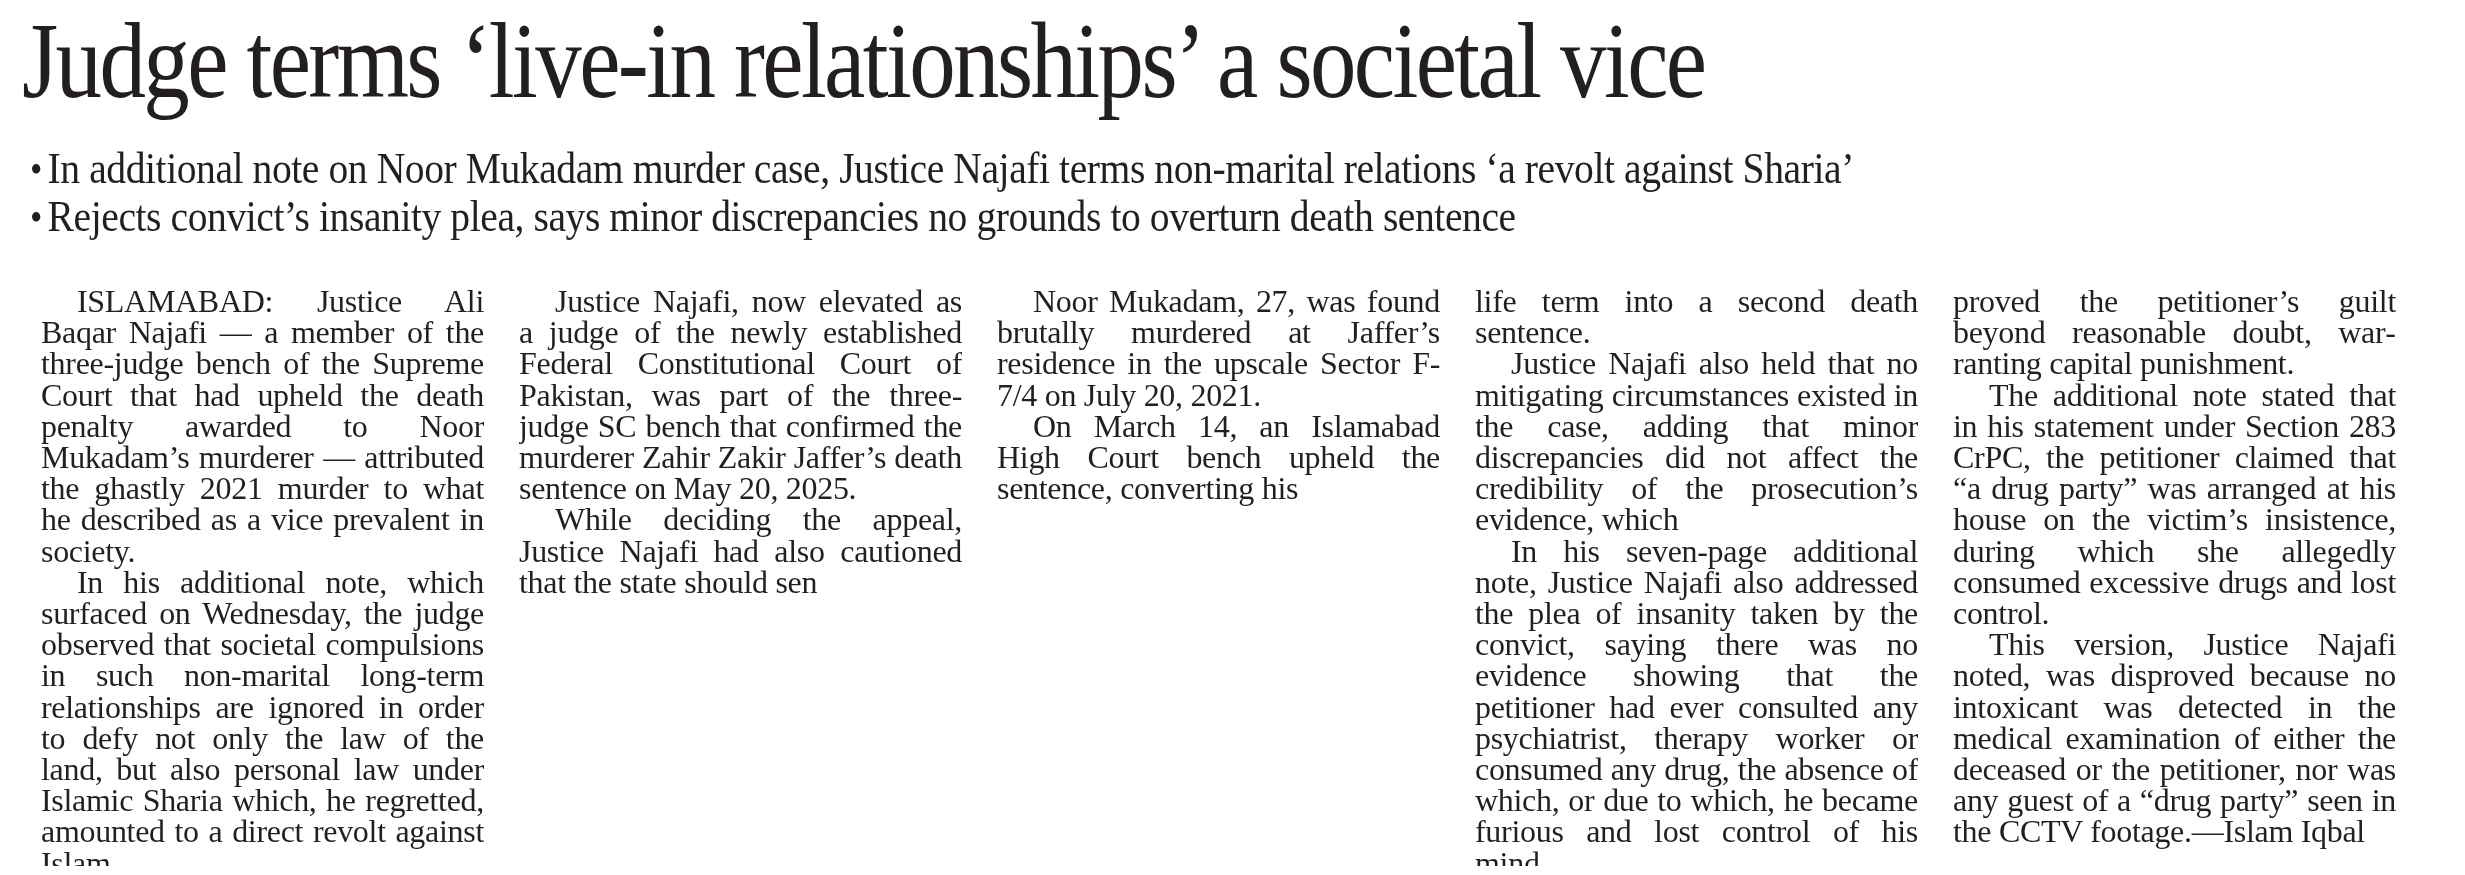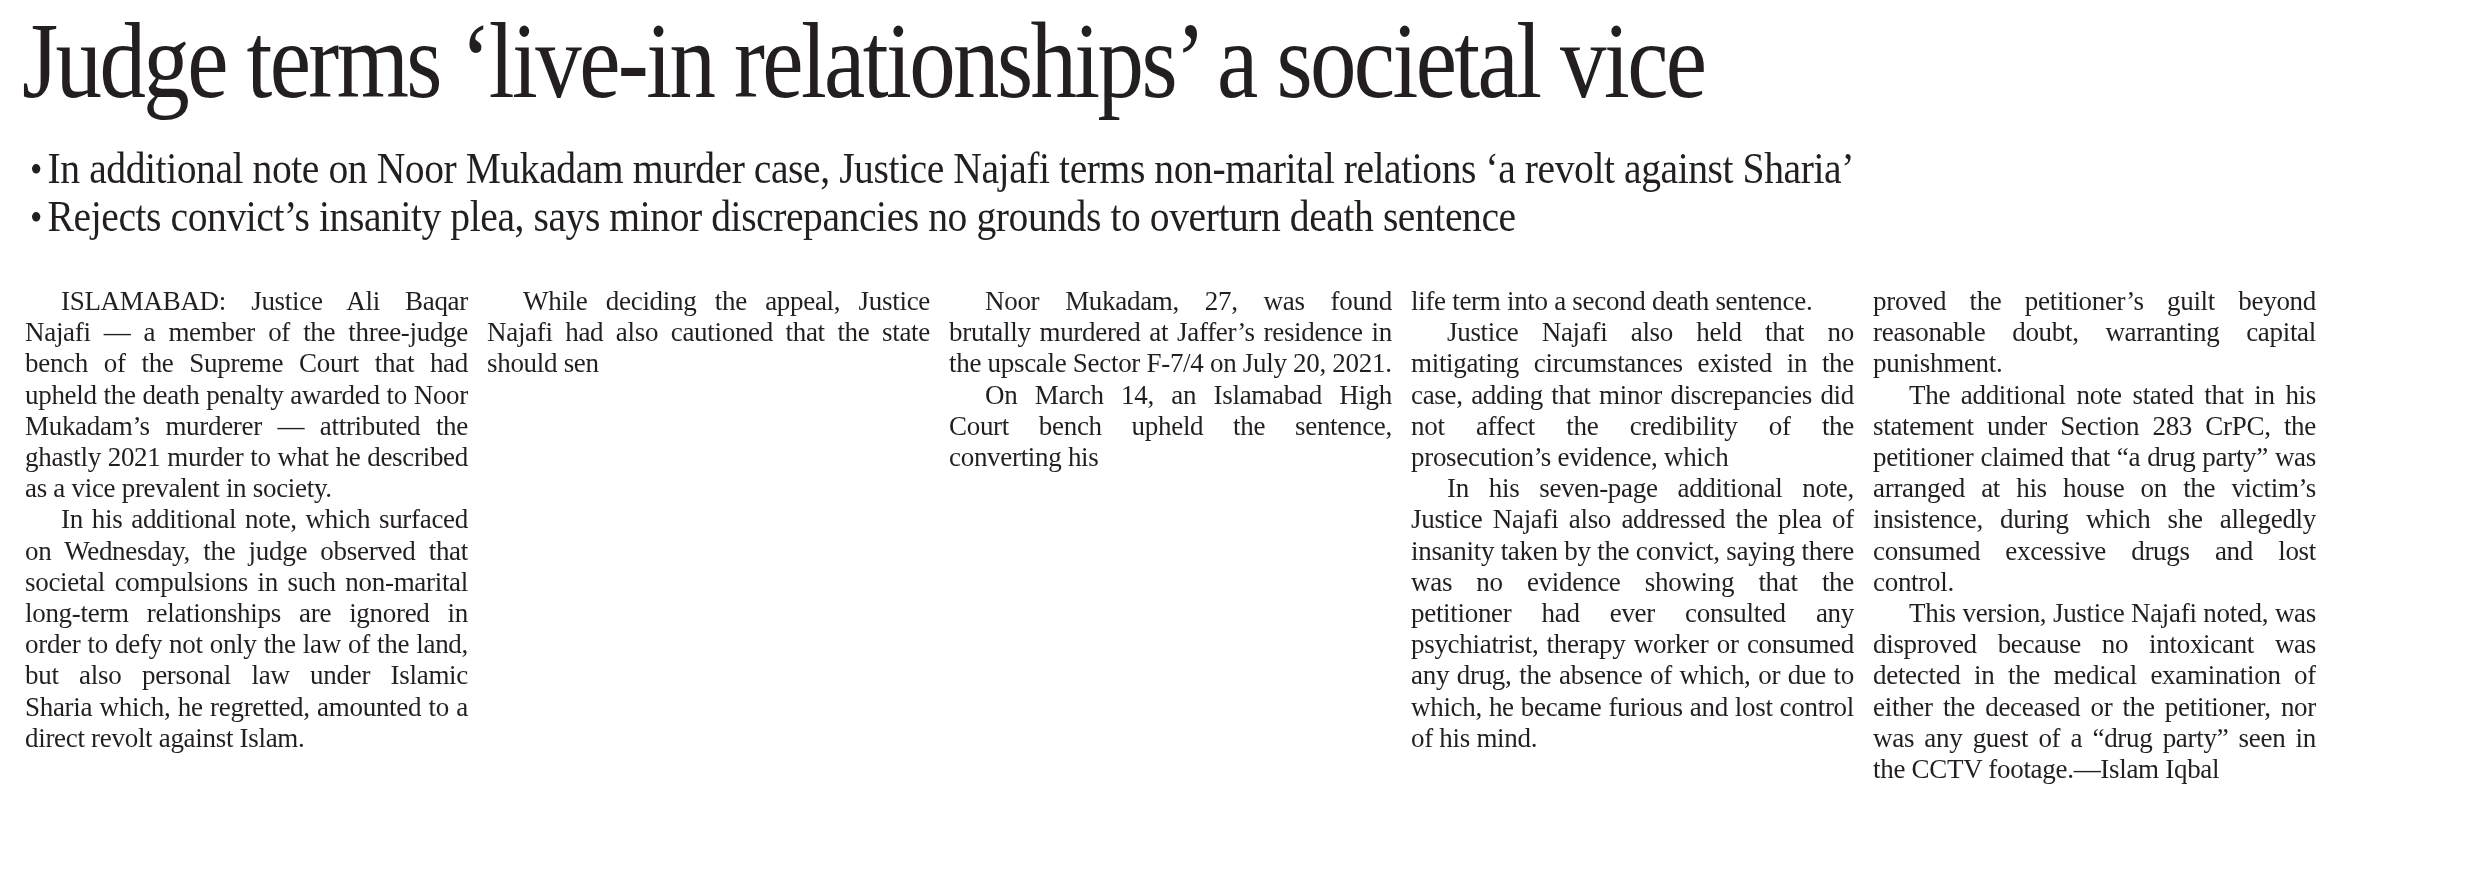--- a/index.html
+++ b/index.html
@@ -27,25 +27,26 @@
     letter-spacing: -0.5px;
   }
   .deck .bullet { display: inline-block; width: 20px; font-size: 40px; }
   .columns {
     position: absolute; left: 25px; top: 286px;
     width: 2292px; height: 580px;
     display: flex; gap: 19px;
   }
   .col {
     width: 443px; flex: 0 0 443px;
-    font-size: 27px; line-height: 31.2px;
+    font-size: 32px; line-height: 31.2px;
     text-align: justify;
     hyphens: manual;
     letter-spacing: -0.3px;
     overflow: hidden;
+    margin-left: 16px;
   }
   .col p { margin: 0; text-indent: 36px; }
   .col p.cont { text-indent: 0; }
   .byline { white-space: nowrap; }
 </style>
 </head>
 <body>
 
 <h1 class="headline">Judge terms ‘live-in relationships’ a societal vice</h1>
 
@@ -57,20 +58,21 @@
     <span class="bullet">•</span><span>Rejects convict’s insanity plea, says minor discrepancies no grounds to overturn death sentence</span>
   </li>
 </ul>
 
 <div class="columns">
   <div class="col">
     <p>ISLAMABAD: Justice Ali Baqar Najafi — a member of the three-judge bench of the Supreme Court that had upheld the death penalty awarded to Noor Mukadam’s murderer — attributed the ghastly 2021 mur­der to what he described as a vice prevalent in society.</p>
     <p>In his additional note, which surfaced on Wednesday, the jud­ge observed that societal com­pulsions in such non-marital long-term relationships are ignored in order to defy not only the law of the land, but also per­sonal law under Islamic Sharia which, he regretted, amounted to a direct revolt against Islam.</p>
   </div>
   <div class="col">
+    <p>Justice Najafi, now elevated as a judge of the newly estab­lished Federal Constitutional Court of Pakistan, was part of the three-judge SC bench that confirmed the murderer Zahir Zakir Jaffer’s death sentence on May 20, 2025.</p>
     <p>While deciding the appeal, Justice Najafi had also cau­tioned that the state should sen­</p>
   </div>
   <div class="col">
     <p>Noor Mukadam, 27, was found brutally murdered at Jaffer’s residence in the upscale Sector F-7/4 on July 20, 2021.</p>
     <p>On March 14, an Islamabad High Court bench upheld the sentence, converting his</p>
   </div>
   <div class="col">
     <p class="cont">life term into a second death sentence.</p>
     <p>Justice Najafi also held that no mitigating circumstances existed in the case, adding that minor discrepancies did not affect the credibility of the prosecution’s evidence, which</p>
     <p>In his seven-page additional note, Justice Najafi also addressed the plea of insanity taken by the convict, saying there was no evidence showing that the petitioner had ever con­sulted any psychiatrist, therapy worker or consumed any drug, the absence of which, or due to which, he became furious and lost control of his mind.</p>

